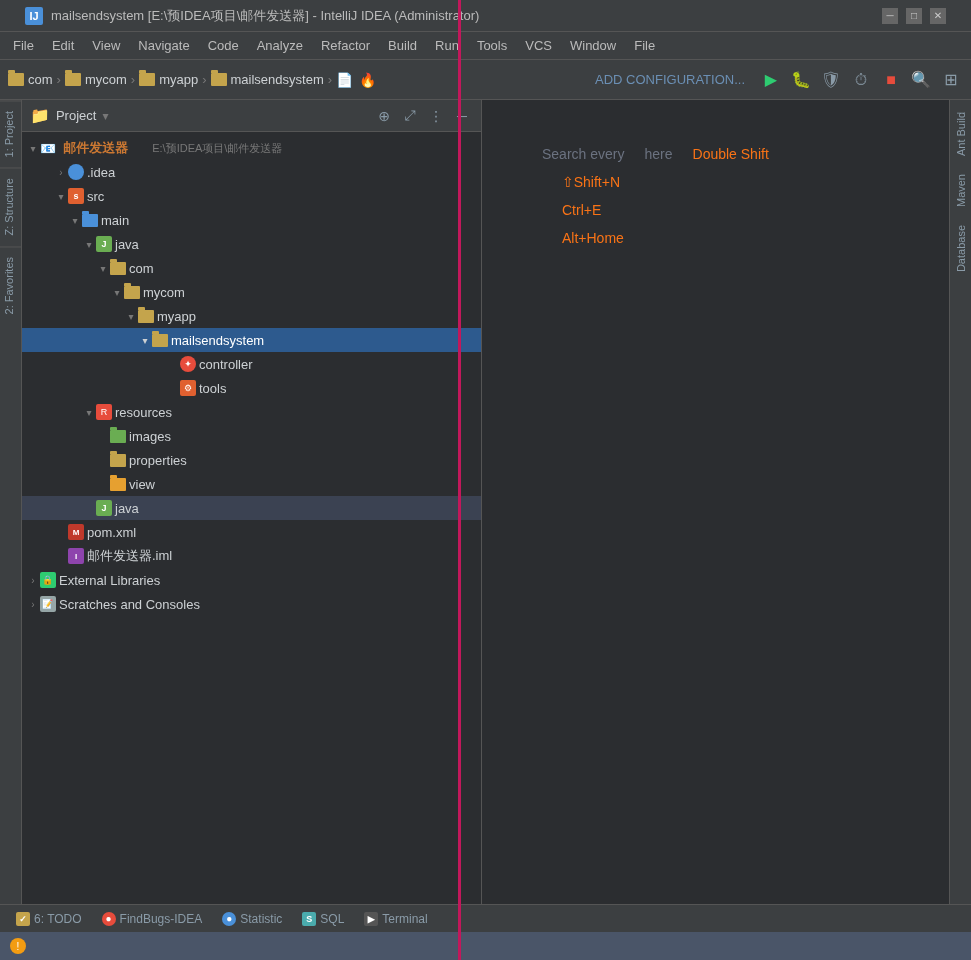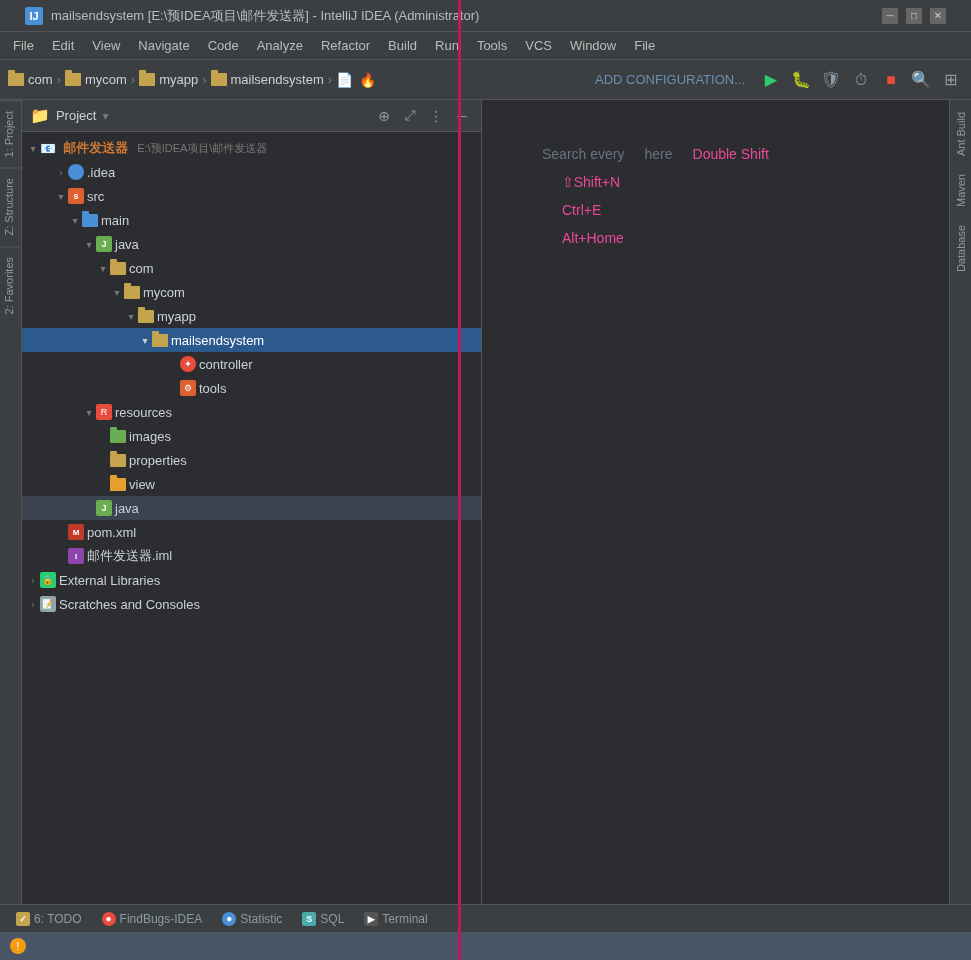--- a/index.html
+++ b/index.html
@@ -256,21 +256,21 @@
       display: flex;
       align-items: center;
       gap: 20px;
       padding: 6px 0;
     }
     .search-hint-text {
       color: #6b7280;
       font-size: 14px;
     }
     .search-shortcut {
-      color: #ec4899;
+      color: #f97316;
       font-size: 14px;
       font-weight: 500;
     }
 
     
     .right-sidebar {
       width: 22px;
       background: #3c3f41;
       display: flex;
       flex-direction: column;
@@ -454,21 +454,21 @@
         <div class="panel-icon-btn">─</div>
       </div>
     </div>
 
     <div class="tree">
 
       <div class="tree-item">
         <div class="tree-arrow chevron-down"></div>
         <span style="font-size:13px;margin-right:4px;">📧</span>
         <span class="tree-label" style="color:#cc7832;font-weight:bold;">邮件发送器</span>
-        <span class="tree-label dim" style="margin-left:9px;font-size:11px;">E:\预IDEA项目\邮件发送器</span>
+        <span class="tree-label dim" style="margin-left:24px;font-size:11px;">E:\预IDEA项目\邮件发送器</span>
       </div>
 
       <div class="tree-item">
         <div style="display:inline-block;width:28px;"></div>
         <div class="tree-arrow chevron-right"></div>
         <div class="icon-idea"></div>
         <span class="tree-label">.idea</span>
       </div>
 
       <div class="tree-item">

